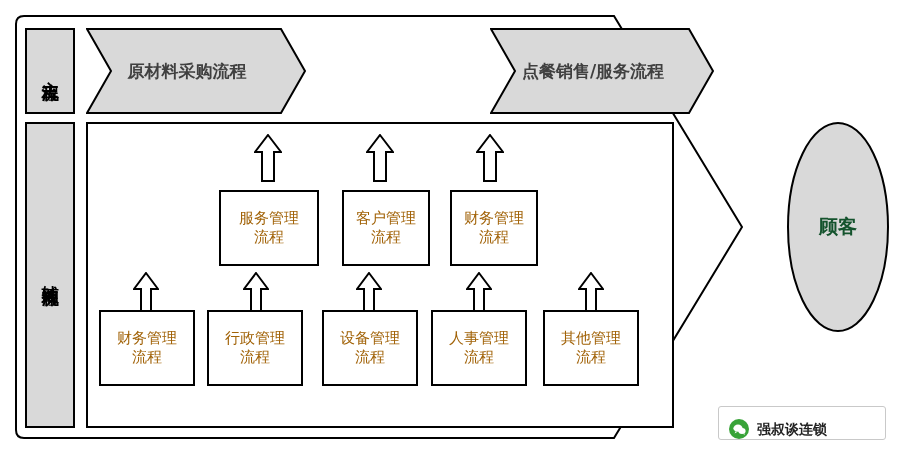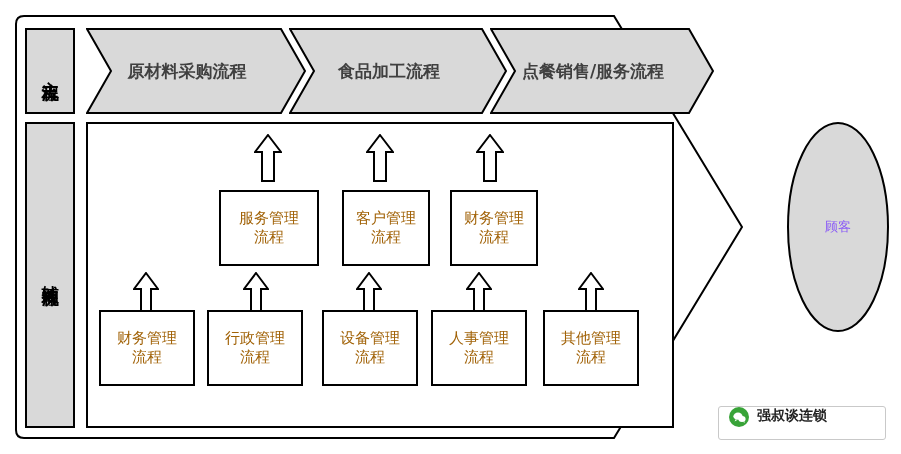--- a/index.html
+++ b/index.html
@@ -146,37 +146,37 @@
   }
   #customer svg { display: block; }
   #customer .ctxt {
     position: absolute;
     left: 0; top: 0;
     width: 100%;
     height: 100%;
     display: flex;
     align-items: center;
     justify-content: center;
-    font-size: 13px;
-    font-weight: normal;
-    color: #8b5cf6;
+    font-size: 19px;
+    font-weight: bold;
+    color: #14532d;
   }
 
   
   #watermark {
     position: absolute;
     left: 718px;
     top: 406px;
     width: 168px;
     height: 34px;
     border: 1px solid #c9c9c9;
     border-radius: 3px;
     background: #ffffff;
     display: flex;
-    align-items: flex-start;
+    align-items: flex-end;
     padding-left: 10px;
     box-sizing: border-box;
   }
   #watermark .wm-logo {
     width: 20px;
     height: 20px;
     border-radius: 50%;
     background: #38a338;
     display: flex;
     align-items: center;
@@ -212,26 +212,20 @@
 
   <div id="top-band">
 
     <div class="chev" id="chev-0">
       <svg width="220" height="86" viewBox="0 0 220 86">
         <path d="M 1,1 L 195,1 L 219,43 L 195,85 L 1,85 L 25,43 Z" fill="#d9d9d9" stroke="#000000" stroke-width="2"></path>
       </svg>
       <div class="chev-txt">原材料采购流程</div>
     </div>
 
-    <div class="chev" id="chev-1">
-      <svg width="218" height="86" viewBox="0 0 218 86">
-        <path d="M 1,1 L 193,1 L 217,43 L 193,85 L 1,85 L 25,43 Z" fill="#d9d9d9" stroke="#000000" stroke-width="2"></path>
-      </svg>
-      <div class="chev-txt">食品加工流程</div>
-    </div>
 
     <div class="chev" id="chev-2">
       <svg width="224" height="86" viewBox="0 0 224 86">
         <path d="M 1,1 L 199,1 L 223,43 L 199,85 L 1,85 L 25,43 Z" fill="#d9d9d9" stroke="#000000" stroke-width="2"></path>
       </svg>
       <div class="chev-txt">点餐销售/服务流程</div>
     </div>
 
   </div>
 

